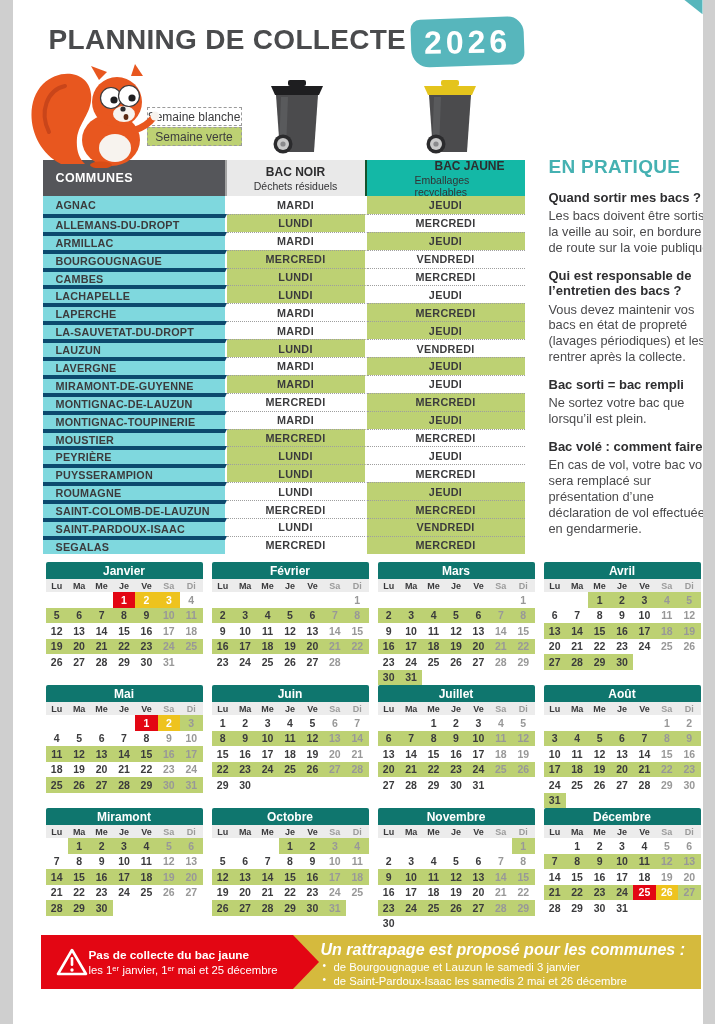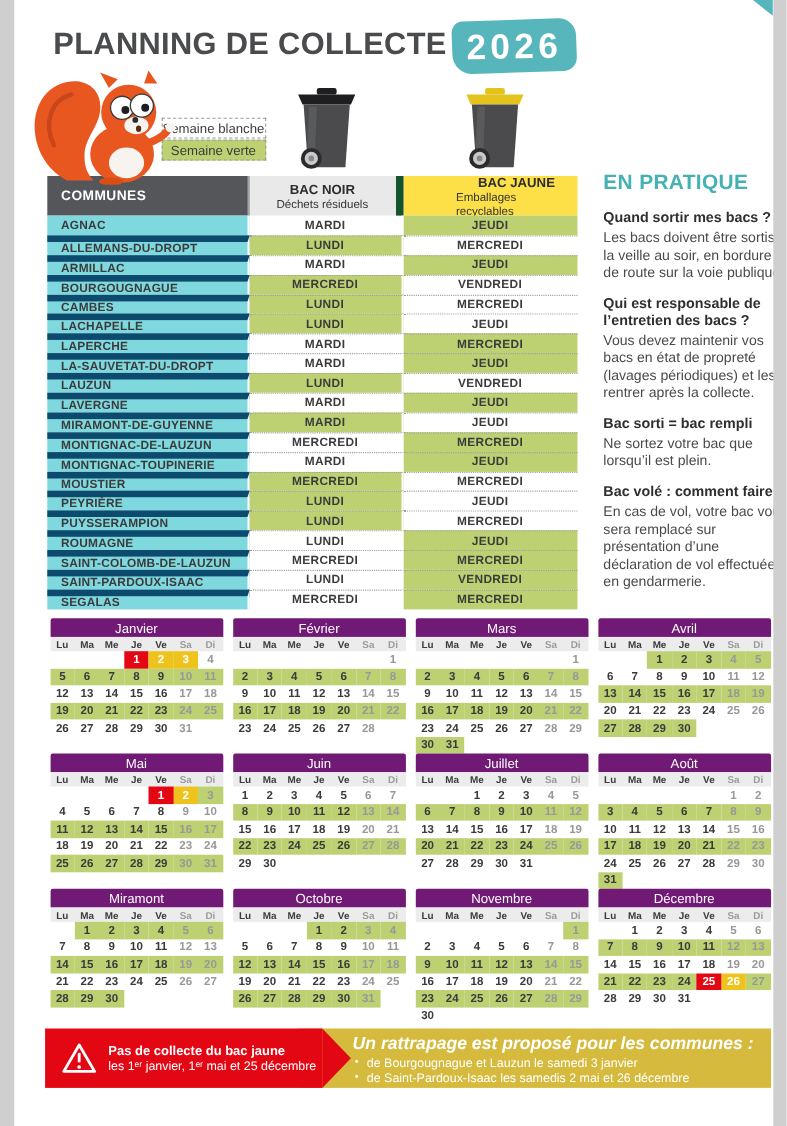--- a/index.html
+++ b/index.html
@@ -23,64 +23,64 @@
   .mascot { position:absolute; left:14px; top:64px; width:140px; height:104px; z-index:5; }
   .bin { position:absolute; top:76px; width:62px; height:79px; }
   .bin-noir { left:253px; }
   .bin-jaune { left:406px; }
 
   
   .table { position:absolute; left:30px; top:160px; width:482px; z-index:2; }
   .t-head { display:flex; height:36px; }
   .th-com { width:184px; background:#55565a; color:#fff; font-weight:bold; font-size:12.5px;
     display:flex; align-items:center; padding-left:13px; border-right:2px solid #a3a3a3; letter-spacing:0.4px; }
-  .th-day { display:flex; flex-direction:column; align-items:center; justify-content:center; border-right:7px solid #14532d; }
+  .th-day { display:flex; flex-direction:column; align-items:center; justify-content:center; border-right:2px solid #14532d; }
   .th-noir { width:140px; background:#e9e9e9; }
-  .th-jaune { width:158px; background:#fde047; border-right:none;padding-left:48px; }
+  .th-jaune { width:158px; background:#14b8a6; border-right:none;padding-left:48px; }
   .th-day .t1 { font-size:12px; font-weight:bold; color:#2d2d2f; }
   .th-day .t2 { font-size:10.5px; color:#333335; margin-top:1px; }
   .t-row { display:flex; height:17.9px; }
   .c-com { width:184px; background:#7fd8de; color:#3b3b3d; font-weight:bold; font-size:10.8px;
-    display:flex; align-items:center; padding-left:13px; border-right:2px solid #fff; border-top:6px solid #0c4a6e; letter-spacing:0.2px; }
+    display:flex; align-items:center; padding-left:13px; border-right:2px solid #fff; border-top:4px solid #0c4a6e; letter-spacing:0.2px; }
   .c-day { width:140px; display:flex; align-items:center; justify-content:center; font-weight:bold;
     font-size:10.8px; color:#3b3b3d; border-top:1px dotted #9e9e9e; border-right:2px solid #fff; letter-spacing:0.3px; }
   .c-day.jaune { width:158px; border-right:none; }
   .c-day.green { background:#bdd173; }
   .t-row:first-child .c-day, .t-row:first-child .c-com { border-top:none; }
 
   
   .sidebar { position:absolute; left:536px; top:156px; width:168px; }
   .sb-title { color:#45b1b2; font-weight:bold; font-size:19px; letter-spacing:0.3px; margin-bottom:4px; }
   .sb-q { font-weight:bold; font-size:13px; color:#2e2e30; margin-top:12px; line-height:1.18; }
   .sb-a { font-size:12.8px; color:#4a4a4c; line-height:1.24; margin-top:3px; }
 
   
   .calendars { position:absolute; left:33px; top:562px; display:grid;
     grid-template-columns:repeat(4, 157px); column-gap:9px; row-gap:0; align-items:start; }
-  .month-head { height:17px; background:#701a75; color:#fff; font-weight:normal; font-size:12px;
+  .month-head { height:17px; background:#0f766e; color:#fff; font-weight:bold; font-size:12px;
     display:flex; align-items:center; justify-content:center; border-radius:2px 2px 0 0; }
   .day-row { height:13px; background:#ececec; display:grid; grid-template-columns:repeat(7,1fr); }
   .day-lab { font-size:9px; font-weight:bold; color:#3b3b3d; display:flex; align-items:center; justify-content:center; }
   .day-lab.we { color:#9b9b9b; }
   .week { height:15.5px; display:grid; grid-template-columns:repeat(7,1fr); }
   .dc { display:flex; align-items:center; justify-content:center; font-size:10.5px; font-weight:bold; color:#3b3b3d; }
   .dc.we { color:#989898; }
   .dc.green { background:#bdd173; }
   .dc.red { background:#e30613; color:#fff; }
   .dc.yellow { background:#eec31e; color:#fff; }
 
   
   .banner-yellow { position:absolute; left:258px; top:935px; width:430px; height:54px; background:#d5ba3d;
     color:#fff; padding:6px 8px 0 50px; }
   .by-title { font-weight:bold; font-size:16px;font-style:italic; }
   .by-list { list-style:none; margin-top:1px; }
   .by-list li { font-size:11.3px; line-height:1.24; padding-left:13px; position:relative; }
   .by-list li::before { content:"•"; position:absolute; left:2px; top:0; font-size:10px; }
   .banner-red { position:absolute; left:28px; top:935px; width:252px; height:54px; background:#e30613;
-    display:flex; align-items:center; gap:10px; padding-left:14px; z-index:3; }
+    display:flex; align-items:center; padding-left:14px; z-index:3; }
   .banner-red::after { content:""; position:absolute; left:100%; top:0;
     border-top:27px solid transparent; border-bottom:27px solid transparent; border-left:26px solid #e30613; }
   .br-text .l1 { color:#fff; font-weight:bold; font-size:11.8px; }
   .br-text .l2 { color:#ffffff; font-size:11.3px; margin-top:2px; }
 </style>
 </head>
 <body>
 
 <div class="page">
 

